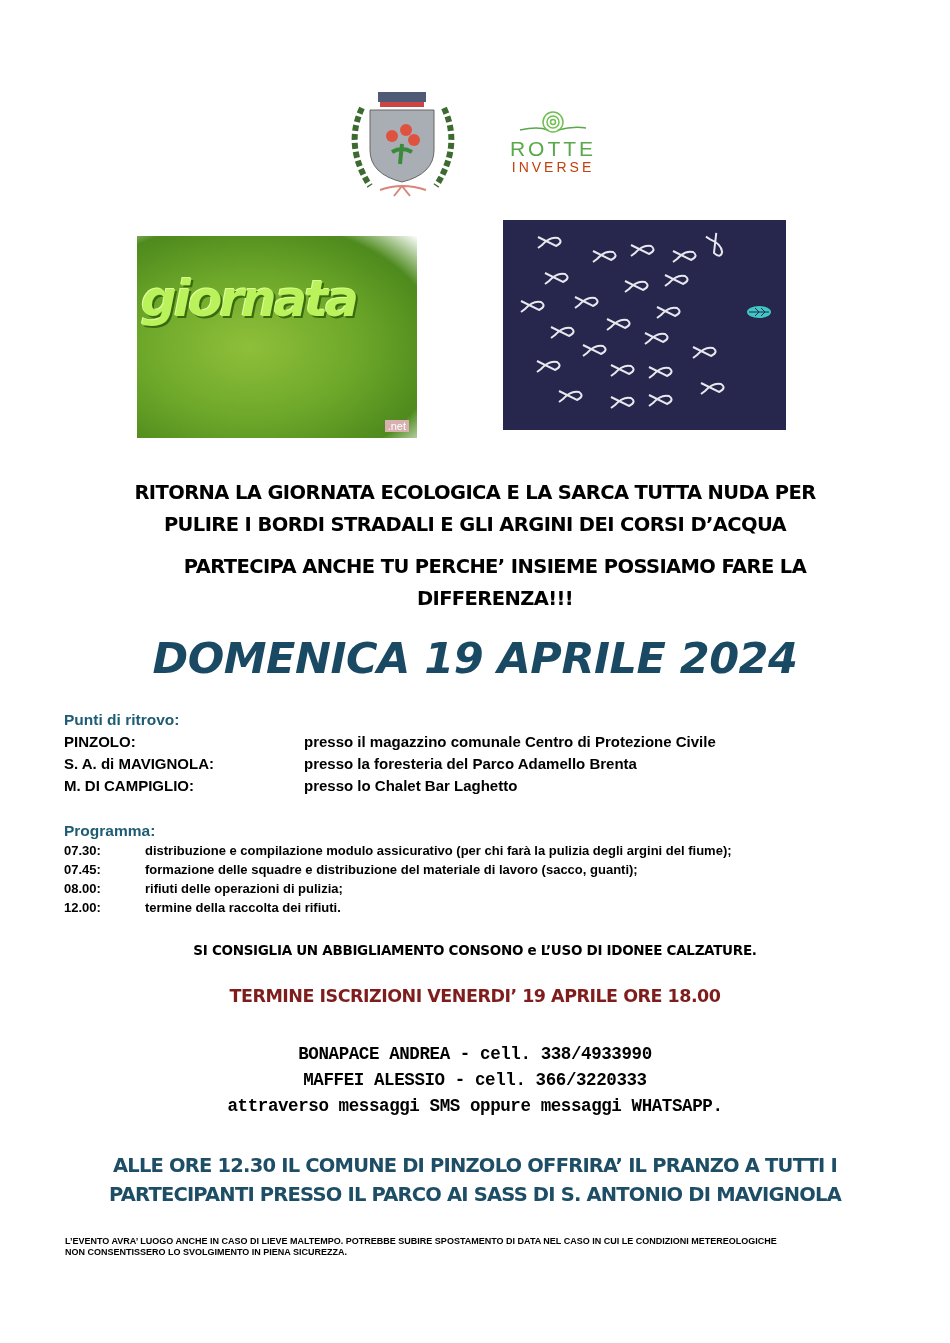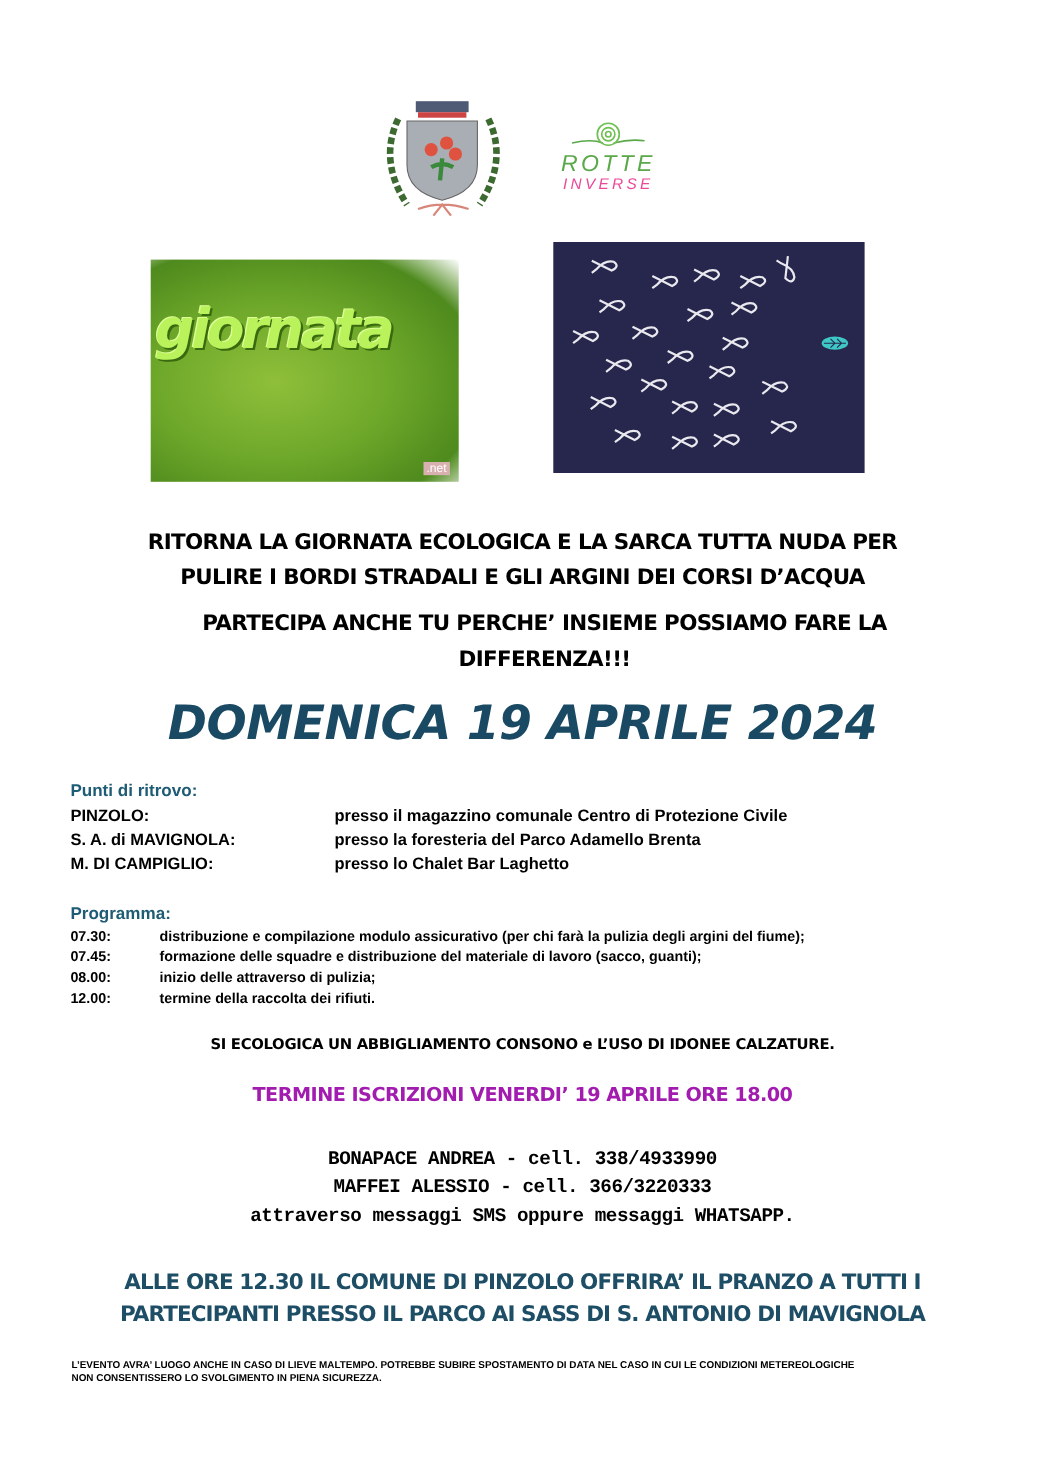--- a/index.html
+++ b/index.html
@@ -1,37 +1,37 @@
 <!DOCTYPE html>
 <html><head>
 <meta charset="utf-8">
 <style>
   html, body { margin:0; padding:0; background:#ffffff; }
   body { width:950px; height:1343px; position:relative; overflow:hidden;
          font-family:"Liberation Sans", sans-serif; color:#000; }
   .abs { position:absolute; }
   .logo-crest { left:340px; top:86px; width:126px; height:118px; }
-  .logo-rotte { left:508px; top:108px; width:90px; height:70px; text-align:center;font-style:italic; }
+  .logo-rotte { left:508px; top:108px; width:90px; height:70px; text-align:center; }
   .rotte-1 { font-size:21px; letter-spacing:3px; color:#5aa84a; line-height:22px; margin-top:30px; }
-  .rotte-2 { font-size:14px; letter-spacing:3px; color:#ec4899; line-height:14px; }
+  .rotte-2 { font-size:14px; letter-spacing:3px; color:#c2410c; line-height:14px; }
   .img-leaf { left:137px; top:236px; width:280px; height:202px; overflow:hidden;
               background:radial-gradient(ellipse at 40% 55%, #8fbf3a 0%, #6ea82a 45%, #4e8a1d 80%, #ffffff 100%); }
   .leaf-t1, .leaf-t2 { position:absolute; font-family:"DejaVu Sans", sans-serif; font-style:italic; font-weight:bold;
               color:#b9f25a; text-shadow:2px 2px 0 #3a6a10, -1px -1px 0 #dfff9a; }
   .leaf-t1 { left:4px; top:34px; font-size:50px; letter-spacing:-3px; }
   .leaf-t2 { left:50px; top:98px; font-size:50px; letter-spacing:-3px; }
   .leaf-net { position:absolute; right:8px; bottom:6px; font-size:11px; color:#fff; background:#d9b0b0; padding:0 3px; }
   .img-fish { left:503px; top:220px; width:283px; height:210px; background:#27264d; }
   .center { left:0; width:950px; text-align:center; }
   .h-black { font-family:"DejaVu Sans", sans-serif; font-weight:bold; font-size:19.5px; letter-spacing:-0.6px; line-height:32px; }
   .title { font-family:"DejaVu Sans", sans-serif; font-weight:bold; font-style:italic; font-size:43px; color:#1a4a63; letter-spacing:-0.5px; }
   .teal-h { color:#1e5b74; font-weight:bold; font-size:15.5px; }
   .row { font-size:15px; font-weight:bold; }
   .prog { font-size:13px; font-weight:bold; }
-  .teal-mid { font-family:"DejaVu Sans", sans-serif; color:#a21caf; font-weight:bold; font-size:17.5px; letter-spacing:-0.5px; }
+  .teal-mid { font-family:"DejaVu Sans", sans-serif; color:#7f1d1d; font-weight:bold; font-size:17.5px; letter-spacing:-0.5px; }
   .contact { font-family:Liberation Mono, monospace; font-weight:bold; font-size:17.5px; line-height:26px; letter-spacing:-0.4px; }
   .lunch { font-family:"DejaVu Sans", sans-serif; color:#1d4e66; font-weight:bold; font-size:19.5px; line-height:29px; letter-spacing:-0.8px; }
   .foot { font-size:9px; font-weight:bold; line-height:11px; }
 </style>
 </head>
 <body>
 
 <div class="abs logo-crest">
   <svg width="126" height="118" viewBox="0 0 126 118">
     <rect x="38" y="6" width="48" height="10" fill="#4f5a74"></rect>
@@ -128,29 +128,29 @@
   <div class="prog" style="height:19px; position:relative;">
     <span class="abs" style="left:0">07.30:</span>
     <span class="abs" style="left:81px">distribuzione e compilazione modulo assicurativo (per chi farà la pulizia degli argini del fiume);</span>
   </div>
   <div class="prog" style="height:19px; position:relative;">
     <span class="abs" style="left:0">07.45:</span>
     <span class="abs" style="left:81px">formazione delle squadre e distribuzione del materiale di lavoro (sacco, guanti);</span>
   </div>
   <div class="prog" style="height:19px; position:relative;">
     <span class="abs" style="left:0">08.00:</span>
-    <span class="abs" style="left:81px">inizio delle attraverso di pulizia;</span>
+    <span class="abs" style="left:81px">rifiuti delle operazioni di pulizia;</span>
   </div>
   <div class="prog" style="height:19px; position:relative;">
     <span class="abs" style="left:0">12.00:</span>
     <span class="abs" style="left:81px">termine della raccolta dei rifiuti.</span>
   </div>
 </div>
 
-<div class="abs center" style="top:942px; font-family:'DejaVu Sans',sans-serif; font-weight:bold; font-size:13.5px; letter-spacing:-0.3px;">SI ECOLOGICA UN ABBIGLIAMENTO CONSONO e L’USO DI IDONEE CALZATURE.</div>
+<div class="abs center" style="top:942px; font-family:'DejaVu Sans',sans-serif; font-weight:bold; font-size:13.5px; letter-spacing:-0.3px;">SI CONSIGLIA UN ABBIGLIAMENTO CONSONO e L’USO DI IDONEE CALZATURE.</div>
 
 <div class="abs center teal-mid" style="top:986px;">TERMINE ISCRIZIONI VENERDI’ 19 APRILE ORE 18.00</div>
 
 <div class="abs center contact" style="top:1041px;">
   <div>BONAPACE ANDREA - cell. 338/4933990</div>
   <div>MAFFEI ALESSIO - cell. 366/3220333</div>
   <div>attraverso messaggi SMS oppure messaggi WHATSAPP.</div>
 </div>
 
 <div class="abs center lunch" style="top:1151px;">

